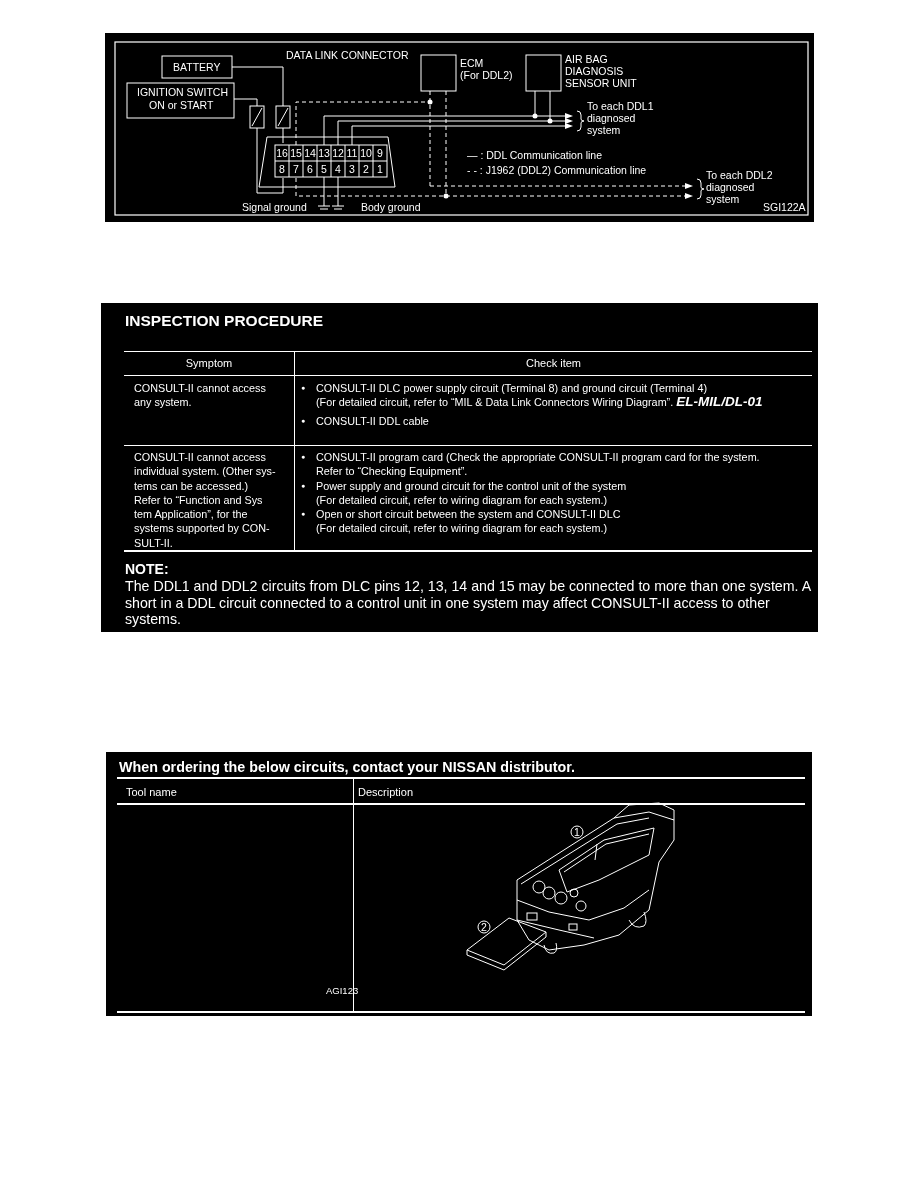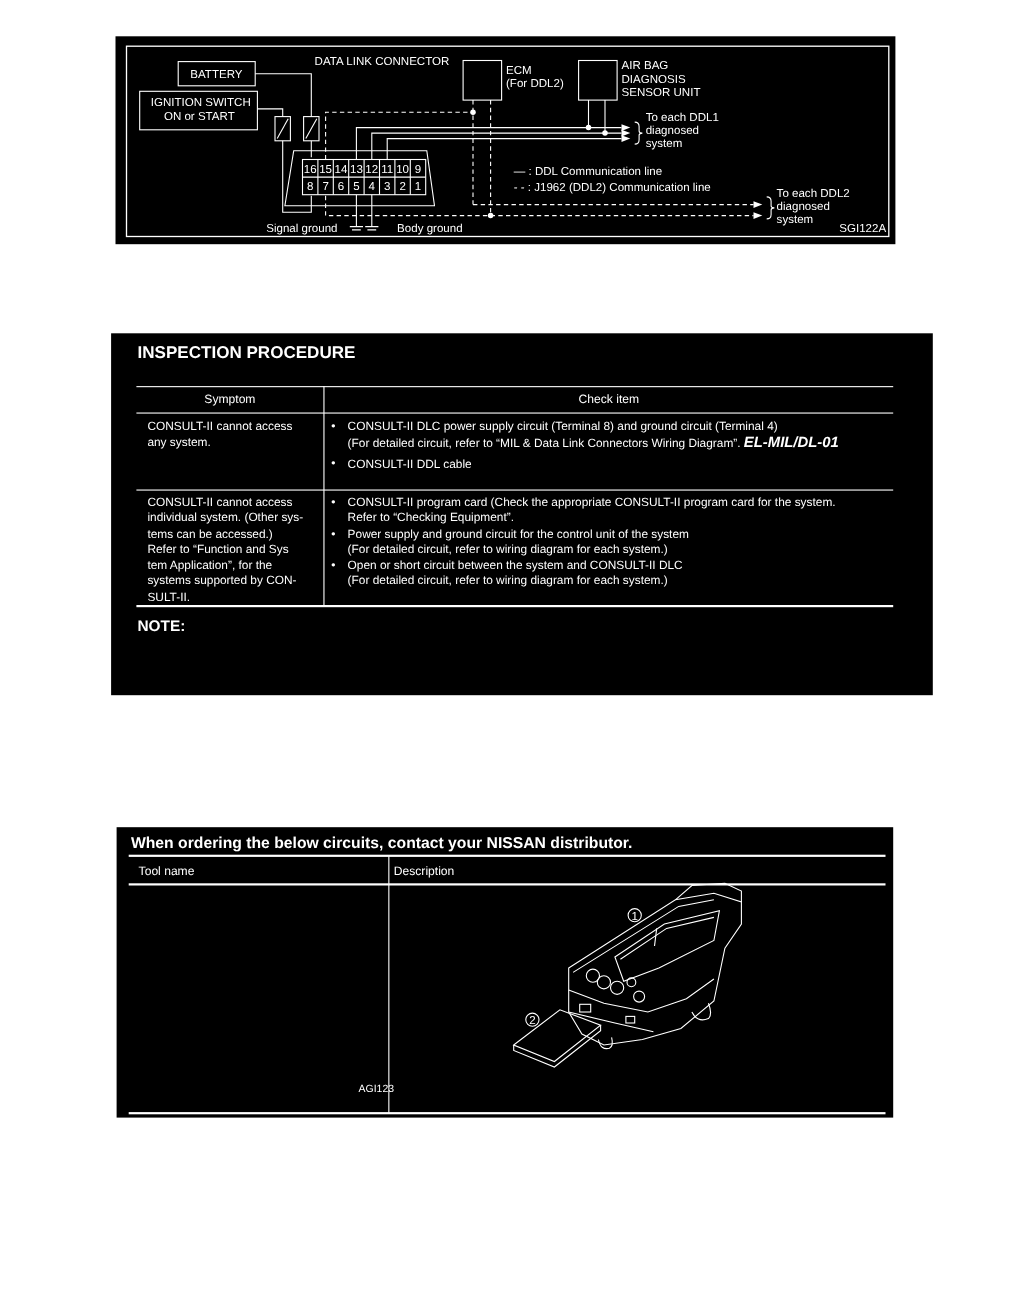--- a/index.html
+++ b/index.html
@@ -6,21 +6,21 @@
   body {
     width: 918px; height: 1188px; background: #ffffff; position: relative;
     font-family: "Liberation Sans", sans-serif; overflow: hidden;
   }
   .panel { position: absolute; background: #000; color: #fff; }
   
   #diagram-panel { left: 105px; top: 33px; width: 709px; height: 189px; }
   #diagram-panel svg { position: absolute; left: 0; top: 0; }
   .dtxt { font-family: "Liberation Sans", sans-serif; fill: #fff; font-size: 10.5px; }
   
-  #inspection-panel { left: 101px; top: 303px; width: 717px; height: 329px; padding-left: 30px; }
+  #inspection-panel { left: 101px; top: 303px; width: 717px; height: 329px; }
   .insp-title { position: absolute; left: 24px; top: 9px; font-size: 15.5px; font-weight: bold; letter-spacing: 0px; }
   .insp-intro { position: absolute; left: 24px; top: 28px; font-size: 14.5px; }
   .insp-table { position: absolute; left: 23px; top: 48px; width: 688px; }
   .hline { position: absolute; left: 0; height: 1px; background: #fff; width: 688px; }
   .vline { position: absolute; width: 1px; background: #fff; }
   .th { position: absolute; font-size: 11px; text-align: center; }
   .cell { position: absolute; font-size: 10.8px; line-height: 14.3px; }
   .bullet { position: relative; padding-left: 16px; }
   .bullet::before { content: "\25CF"; position: absolute; left: 1px; top: 0; font-size: 7px; line-height: 14.3px; }
   .ref-bold { font-weight: bold; font-style: italic; font-size: 13.5px; }
@@ -186,20 +186,21 @@
       <div>SULT-II.</div>
     </div>
     <div class="cell" style="left:176px; top:99px; width:510px;">
       <div class="bullet"><span>CONSULT-II program card (Check the appropriate CONSULT-II program card for the system.</span><br><span>Refer to “Checking Equipment”.</span></div>
       <div class="bullet"><span>Power supply and ground circuit for the control unit of the system</span><br><span>(For detailed circuit, refer to wiring diagram for each system.)</span></div>
       <div class="bullet"><span>Open or short circuit between the system and CONSULT-II DLC</span><br><span>(For detailed circuit, refer to wiring diagram for each system.)</span></div>
     </div>
   </div>
 
   <div class="note-title">NOTE:</div>
+  <div class="note-text">The DDL1 and DDL2 circuits from DLC pins 12, 13, 14 and 15 may be connected to more than one system. A short in a DDL circuit connected to a control unit in one system may affect CONSULT-II access to other systems.</div>
 </div>
 
 <div class="panel" id="equipment-panel">
   <div class="eq-title">When ordering the below circuits, contact your NISSAN distributor.</div>
   <div class="eq-hline" style="top:25px;"></div>
   <div class="eq-hline" style="top:51px;"></div>
   <div class="eq-hline" style="top:259px;"></div>
   <div class="eq-vline"></div>
 
   <div class="eq-th" style="left:20px;">Tool name</div>

